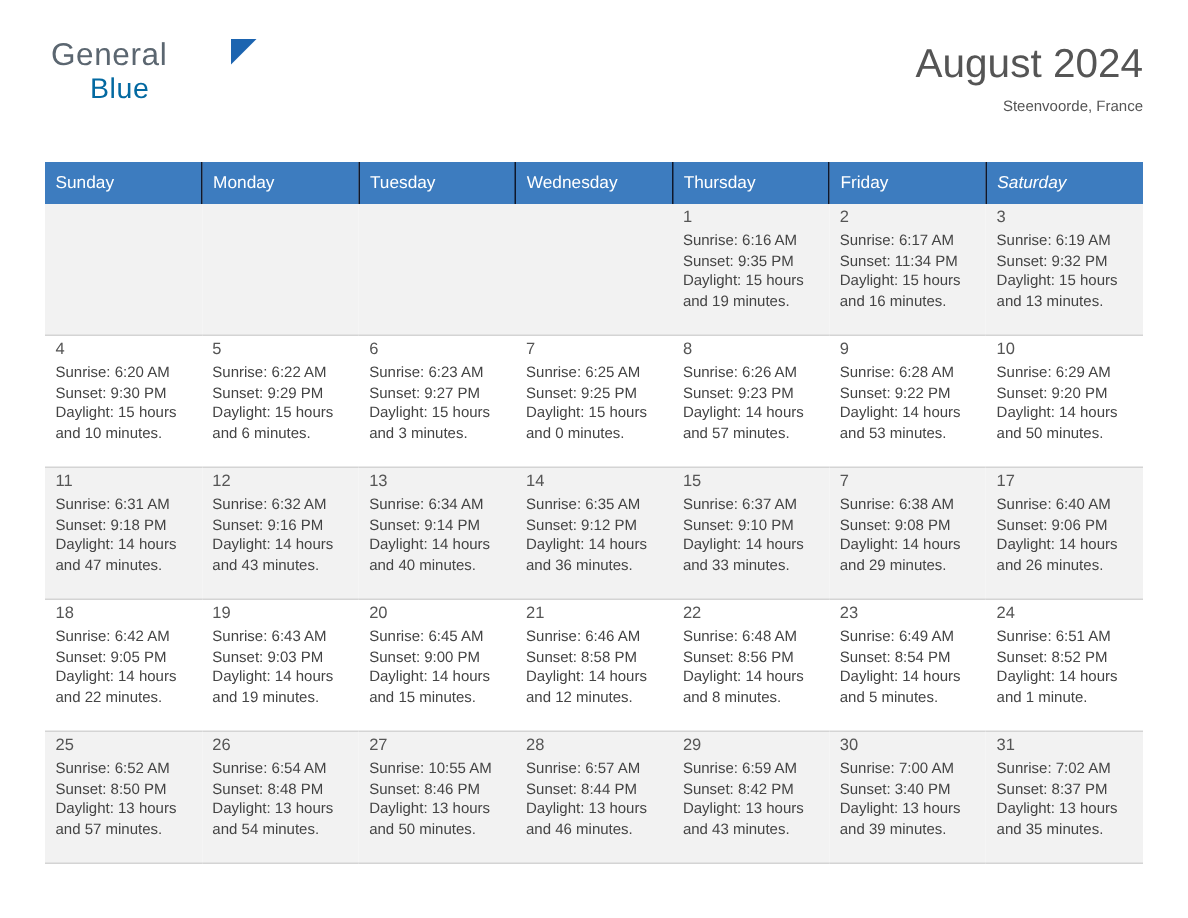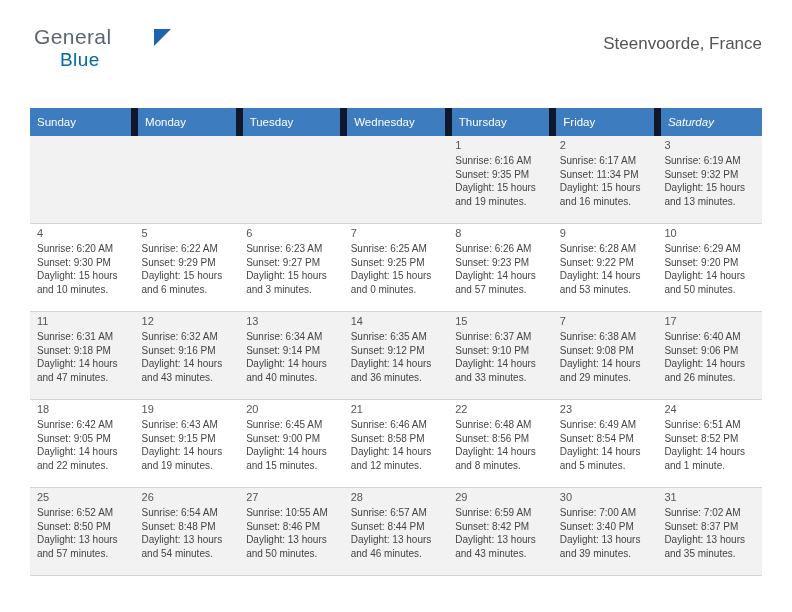--- a/index.html
+++ b/index.html
@@ -30,21 +30,20 @@
     height: 72px;
   }
   .logo-block {
     display: flex;
     flex-direction: column;
     align-items: flex-start;
     padding-left: 4px;
   }
   .logo-top {
     display: flex;
-    align-items: flex-end;
     gap: 40px;
   }
   .logo-general {
     font-size: 21px;
     color: #5b6670;
     letter-spacing: 0.4px;
     line-height: 22px;
   }
   .logo-flag {
     width: 0;
@@ -64,40 +63,40 @@
   .title-block {
     text-align: right;
   }
   .cal-title {
     font-size: 27px;
     color: #555555;
     line-height: 32px;
     font-weight: normal;
   }
   .cal-subtitle {
-    font-size: 17px;
+    font-size: 10px;
     color: #555555;
     margin-top: 8px;
   }
   
   table.calendar {
     width: 732px;
     border-collapse: collapse;
     table-layout: fixed;
     margin-top: 10px;
   }
   table.calendar th {
     background: #3d7cbf;
     color: #ffffff;
     font-weight: normal;
     font-size: 11.5px;
     text-align: left;
     padding: 5px 0 5px 7px;
     height: 18px;
-    border-right: 7px solid #0f172a;
+    border-right: 1px solid #0f172a;
   }
   table.calendar th:last-child { border-right: none; font-style: italic; }
   table.calendar td {
     vertical-align: top;
     height: 80px;
     padding: 3px 6px 4px 7px;
     border-bottom: 1px solid #d4d4d4;
     font-size: 10px;
     line-height: 13.4px;
     color: #444444;
@@ -120,20 +119,21 @@
 
   <div class="header">
     <div class="logo-block">
       <div class="logo-top">
         <span class="logo-general">General</span>
         <span class="logo-flag"></span>
       </div>
       <span class="logo-blue">Blue</span>
     </div>
     <div class="title-block">
+      <div class="cal-title">August 2024</div>
       <div class="cal-subtitle">Steenvoorde, France</div>
     </div>
   </div>
 
   <table class="calendar">
     <thead>
       <tr>
         <th>Sunday</th>
         <th>Monday</th>
         <th>Tuesday</th>
@@ -277,21 +277,21 @@
           <td>
             <span class="daynum">18</span>
             <span class="info">Sunrise: 6:42 AM</span>
             <span class="info">Sunset: 9:05 PM</span>
             <span class="info">Daylight: 14 hours</span>
             <span class="info">and 22 minutes.</span>
           </td>
           <td>
             <span class="daynum">19</span>
             <span class="info">Sunrise: 6:43 AM</span>
-            <span class="info">Sunset: 9:15 PM</span>
+            <span class="info">Sunset: 9:03 PM</span>
             <span class="info">Daylight: 14 hours</span>
             <span class="info">and 19 minutes.</span>
           </td>
           <td>
             <span class="daynum">20</span>
             <span class="info">Sunrise: 6:45 AM</span>
             <span class="info">Sunset: 9:00 PM</span>
             <span class="info">Daylight: 14 hours</span>
             <span class="info">and 15 minutes.</span>
           </td>

